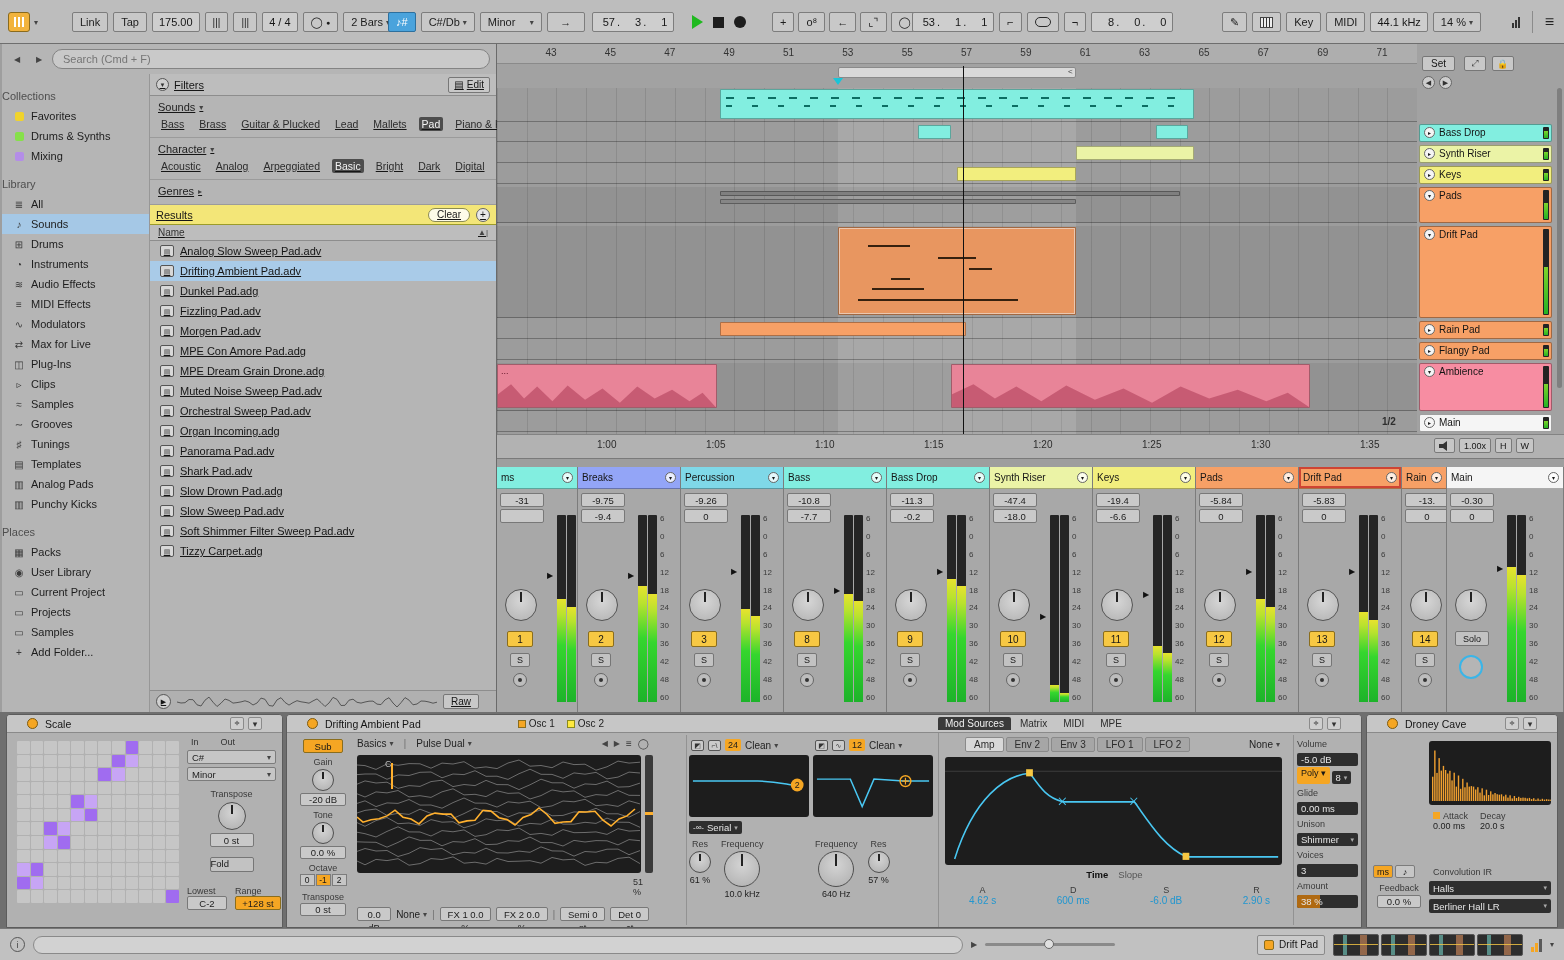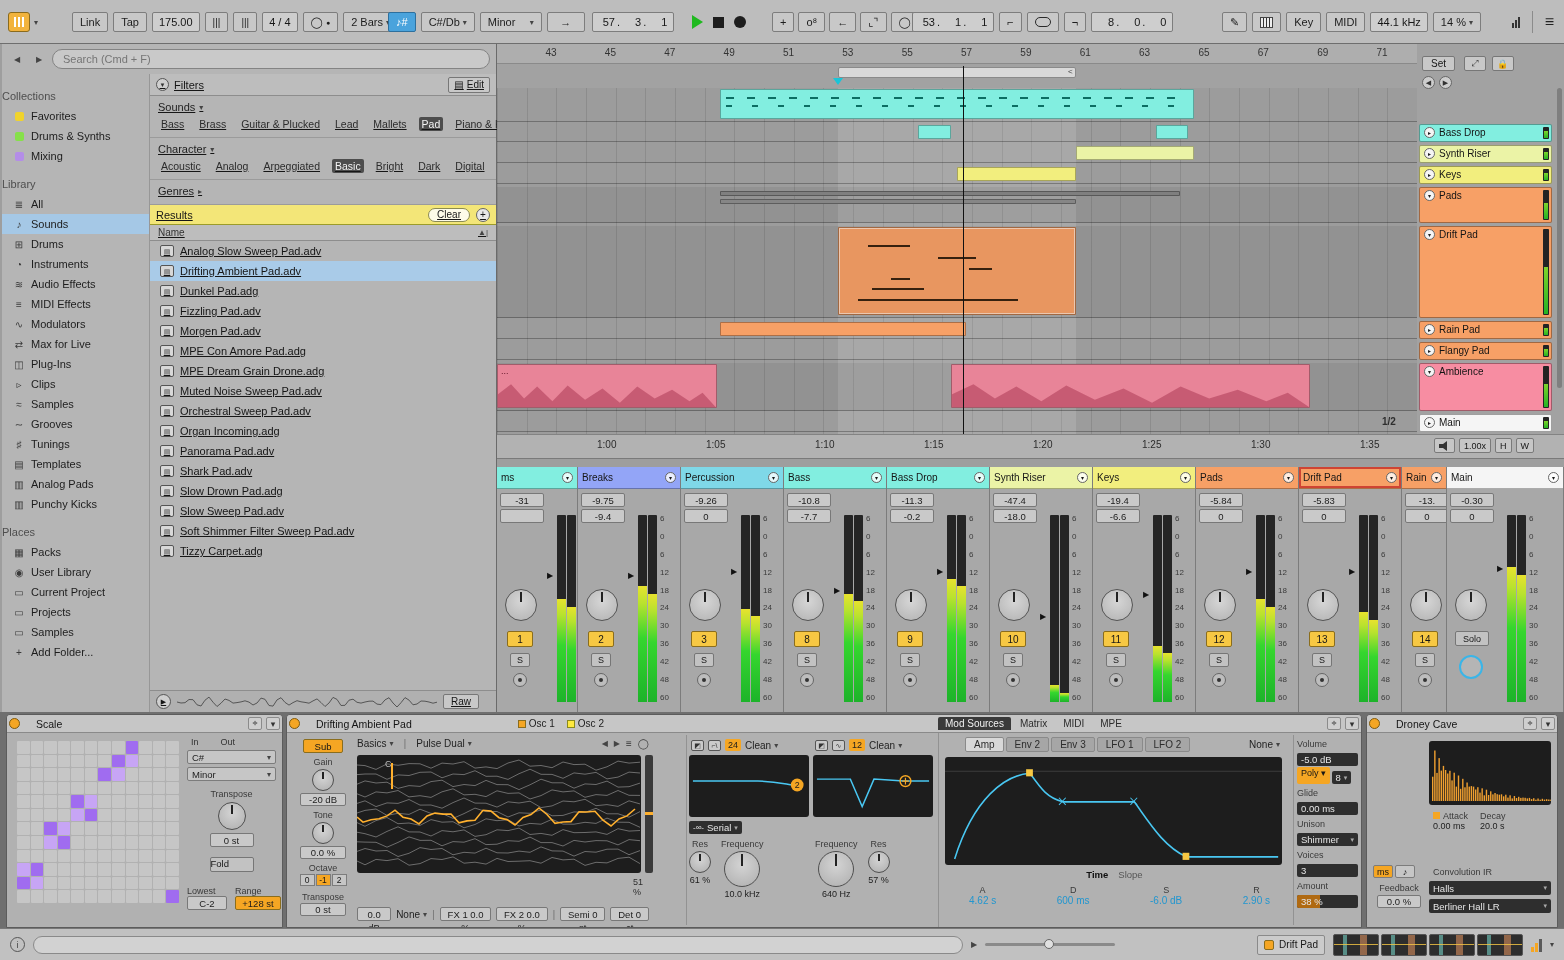--- a/index.html
+++ b/index.html
@@ -116,21 +116,21 @@
 .meterwrap{position:absolute;left:52px;top:26px;bottom:10px;width:46px;}
 .mbars{position:absolute;left:8px;top:0;bottom:0;width:19px;display:flex;gap:1px;}
 .mbar{flex:1;background:#252525;position:relative;border-radius:1px;}
 .mfill{position:absolute;left:0;right:0;bottom:0;background:linear-gradient(to top,#1db32a 0%,#35d62e 55%,#b9e22e 85%,#e8e22e 100%);}
 .mscale{position:absolute;left:30px;top:0;bottom:0;display:flex;flex-direction:column;justify-content:space-between;}
 .mnum{font-size:8px;color:#3a3a3a;line-height:8px;}
 .fader-arrow{position:absolute;left:-2px;font-size:8px;color:#111;z-index:2;}
 
 #devices{position:absolute;left:0;top:712px;width:1564px;height:216px;background:#6f6f6f;}
 .device{position:absolute;top:2px;height:214px;background:#b1b1b1;border:1px solid #5c5c5c;border-radius:4px 4px 0 0;overflow:hidden;}
-.dev-title{height:18px;background:#c6c6c6;border-bottom:1px solid #8a8a8a;display:flex;align-items:center;gap:16px;padding:0 2px;position:relative;}
+.dev-title{height:18px;background:#c6c6c6;border-bottom:1px solid #8a8a8a;display:flex;align-items:center;gap:7px;padding:0 20px;position:relative;}
 .pwr{width:11px;height:11px;border-radius:50%;background:#f5a623;border:1px solid #7c5a10;flex:none;}
 .dev-name{font-size:10.5px;color:#141414;white-space:nowrap;}
 .dev-icons{margin-left:auto;display:flex;gap:4px;}
 .dico{width:14px;height:13px;font-size:9px;display:flex;align-items:center;justify-content:center;color:#333;border:1px solid #8b8b8b;border-radius:2px;background:#cfcfcf;}
 .dev-body{position:absolute;left:0;top:18px;right:0;bottom:0;}
 .lab{font-size:9px;color:#3a3a3a;white-space:nowrap;}
 .center{text-align:center;}
 .knob{border-radius:50%;background:radial-gradient(circle at 50% 38%,#d4d4d4,#aeaeae);border:1px solid #4f4f4f;position:relative;}
 .knob::after{content:"";position:absolute;left:50%;top:2px;width:2px;height:35%;background:#222;transform:translateX(-50%);}
 .k22{width:22px;height:22px;}.k28{width:28px;height:28px;}.k36{width:36px;height:36px;}

